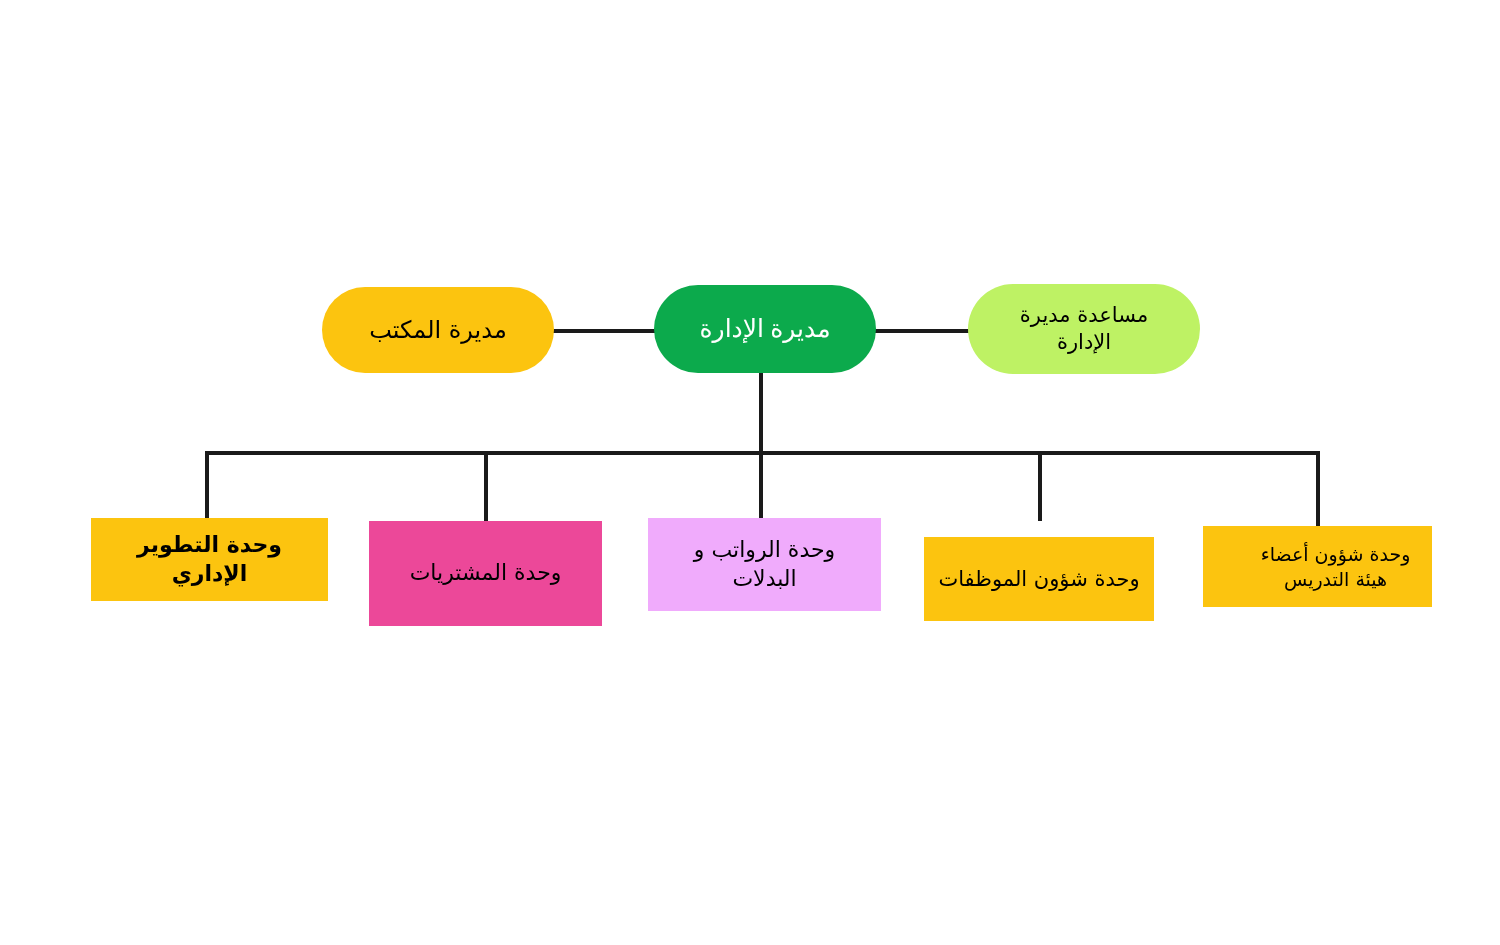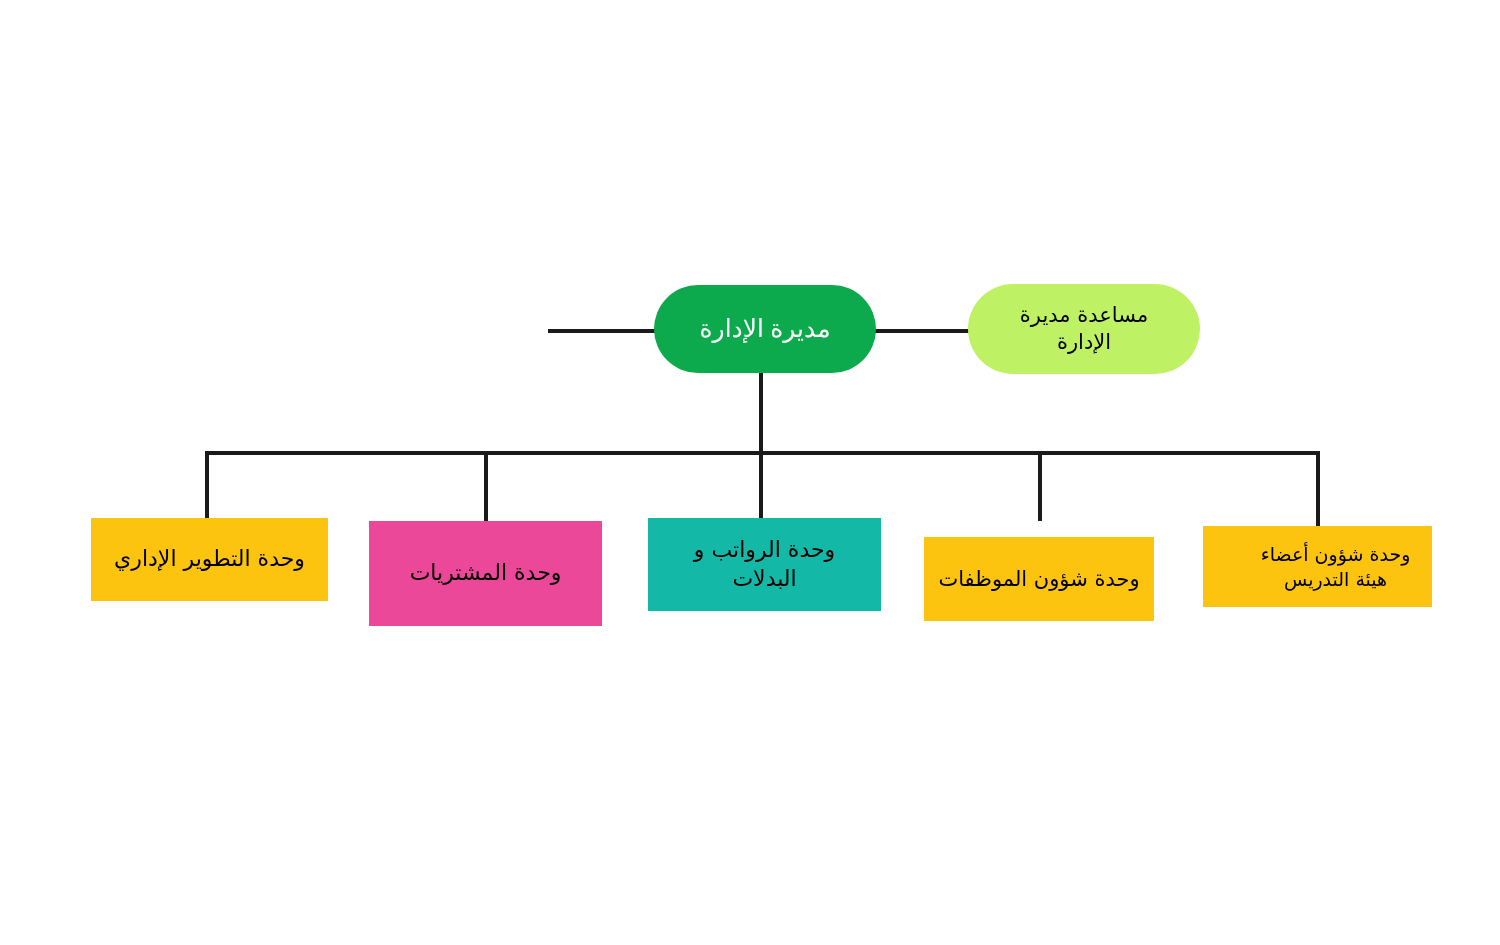--- a/index.html
+++ b/index.html
@@ -66,31 +66,32 @@
   <div class="connector h" style="left:205px; top:451px; width:1115px;"></div>
 
   <div class="connector v" style="left:205px; top:451px; height:70px;"></div>
 
   <div class="connector v" style="left:484px; top:451px; height:70px;"></div>
 
   <div class="connector v" style="left:1038px; top:451px; height:70px;"></div>
 
   <div class="connector v" style="left:1316px; top:451px; height:76px;"></div>
 
+  <div class="node pill" style="left:322px; top:287px; width:232px; height:86px; background:#FCC40F; font-size:24px;">مديرة المكتب</div>
 
   <div class="node pill root" style="left:654px; top:285px; width:222px; height:88px; background:#0CAA4C; font-size:25px;font-family:Liberation Serif, serif;">مديرة الإدارة</div>
 
   <div class="node pill" style="left:968px; top:284px; width:232px; height:90px; background:#bef264; font-size:21px;">مساعدة مديرة
 الإدارة</div>
 
-  <div class="node rect" style="left:91px; top:518px; width:237px; height:83px; background:#FCC40F; font-size:22px;">وحدة التطوير الإداري</div>
+  <div class="node rect" style="left:91px; top:518px; width:237px; height:83px; background:#FCC40F; font-size:22px;font-weight:bold;">وحدة التطوير الإداري</div>
 
   <div class="node rect" style="left:369px; top:521px; width:233px; height:105px; background:#ec4899; font-size:22px;">وحدة المشتريات</div>
 
-  <div class="node rect" style="left:648px; top:518px; width:233px; height:93px; background:#14b8a6; font-size:22px;">وحدة الرواتب و
+  <div class="node rect" style="left:648px; top:518px; width:233px; height:93px; background:#f0abfc; font-size:22px;">وحدة الرواتب و
 البدلات</div>
 
   <div class="node rect" style="left:924px; top:521px; width:230px; height:84px; background:#FCC40F; font-size:21px;margin-top:16px;">وحدة شؤون الموظفات</div>
 
   <div class="node rect" style="left:1203px; top:526px; width:229px; height:81px; background:#FCC40F; font-size:19px;padding-left:44px;">وحدة شؤون أعضاء
 هيئة التدريس</div>
 
 </div>
 
 </body></html>

